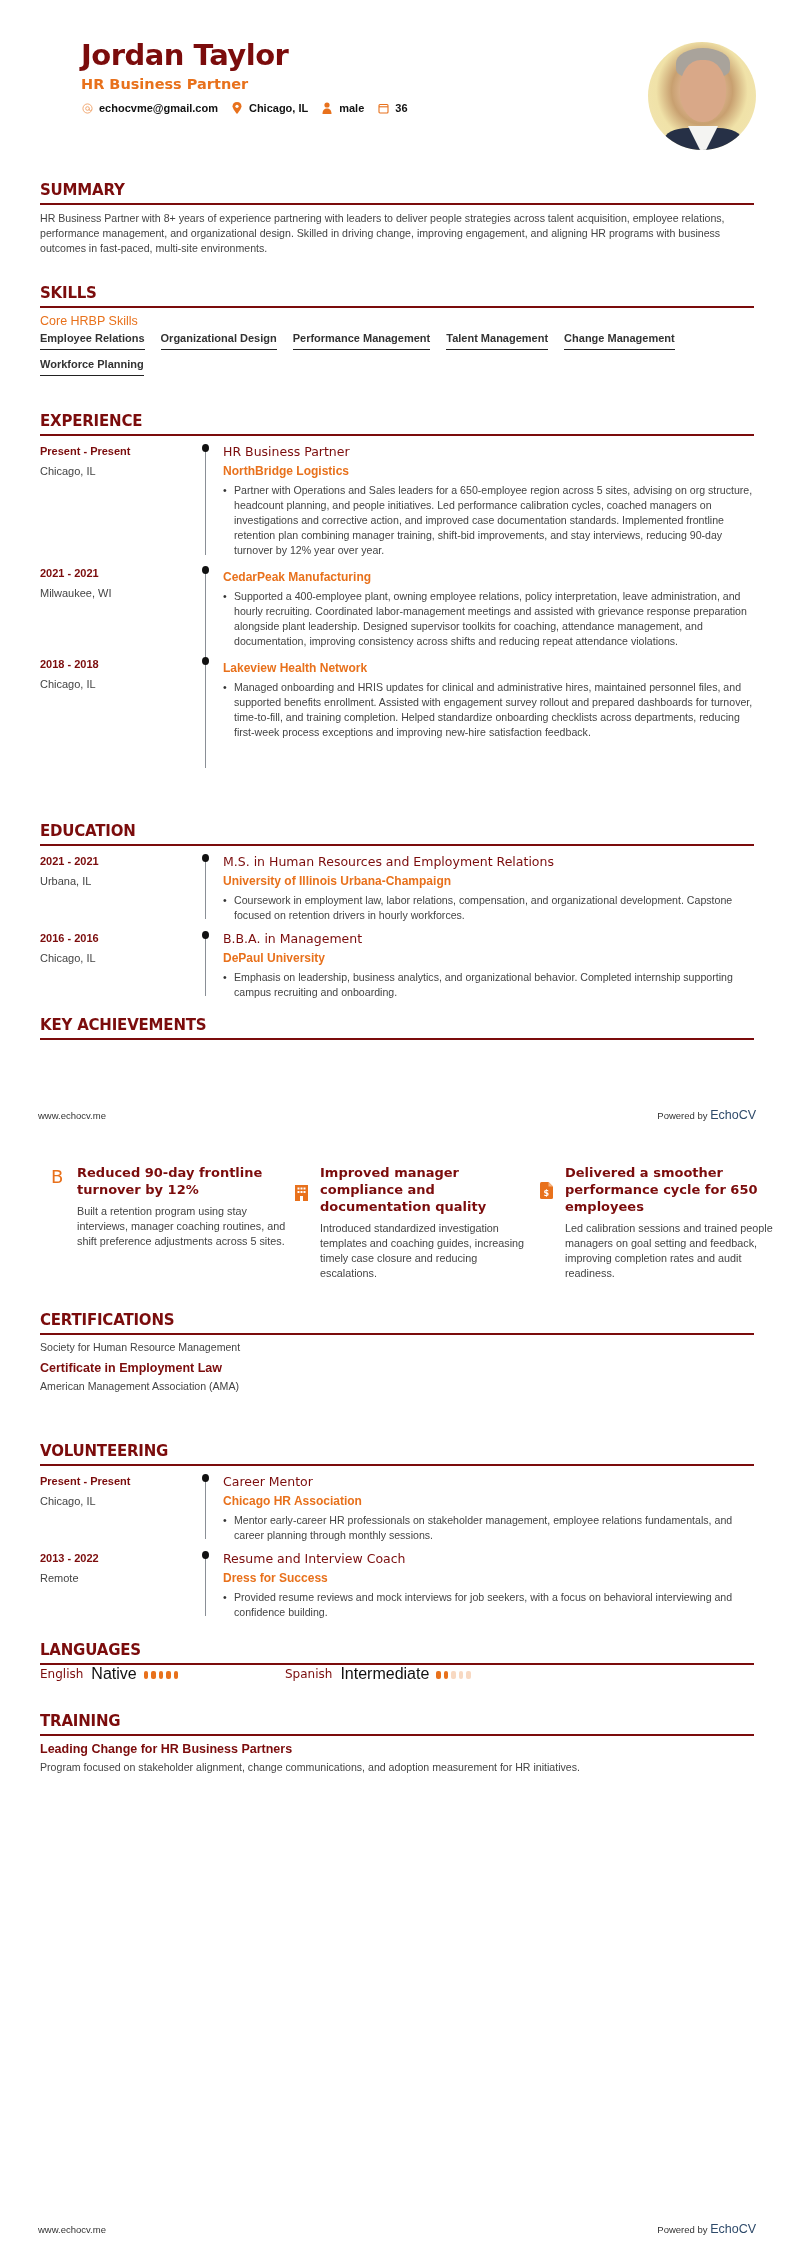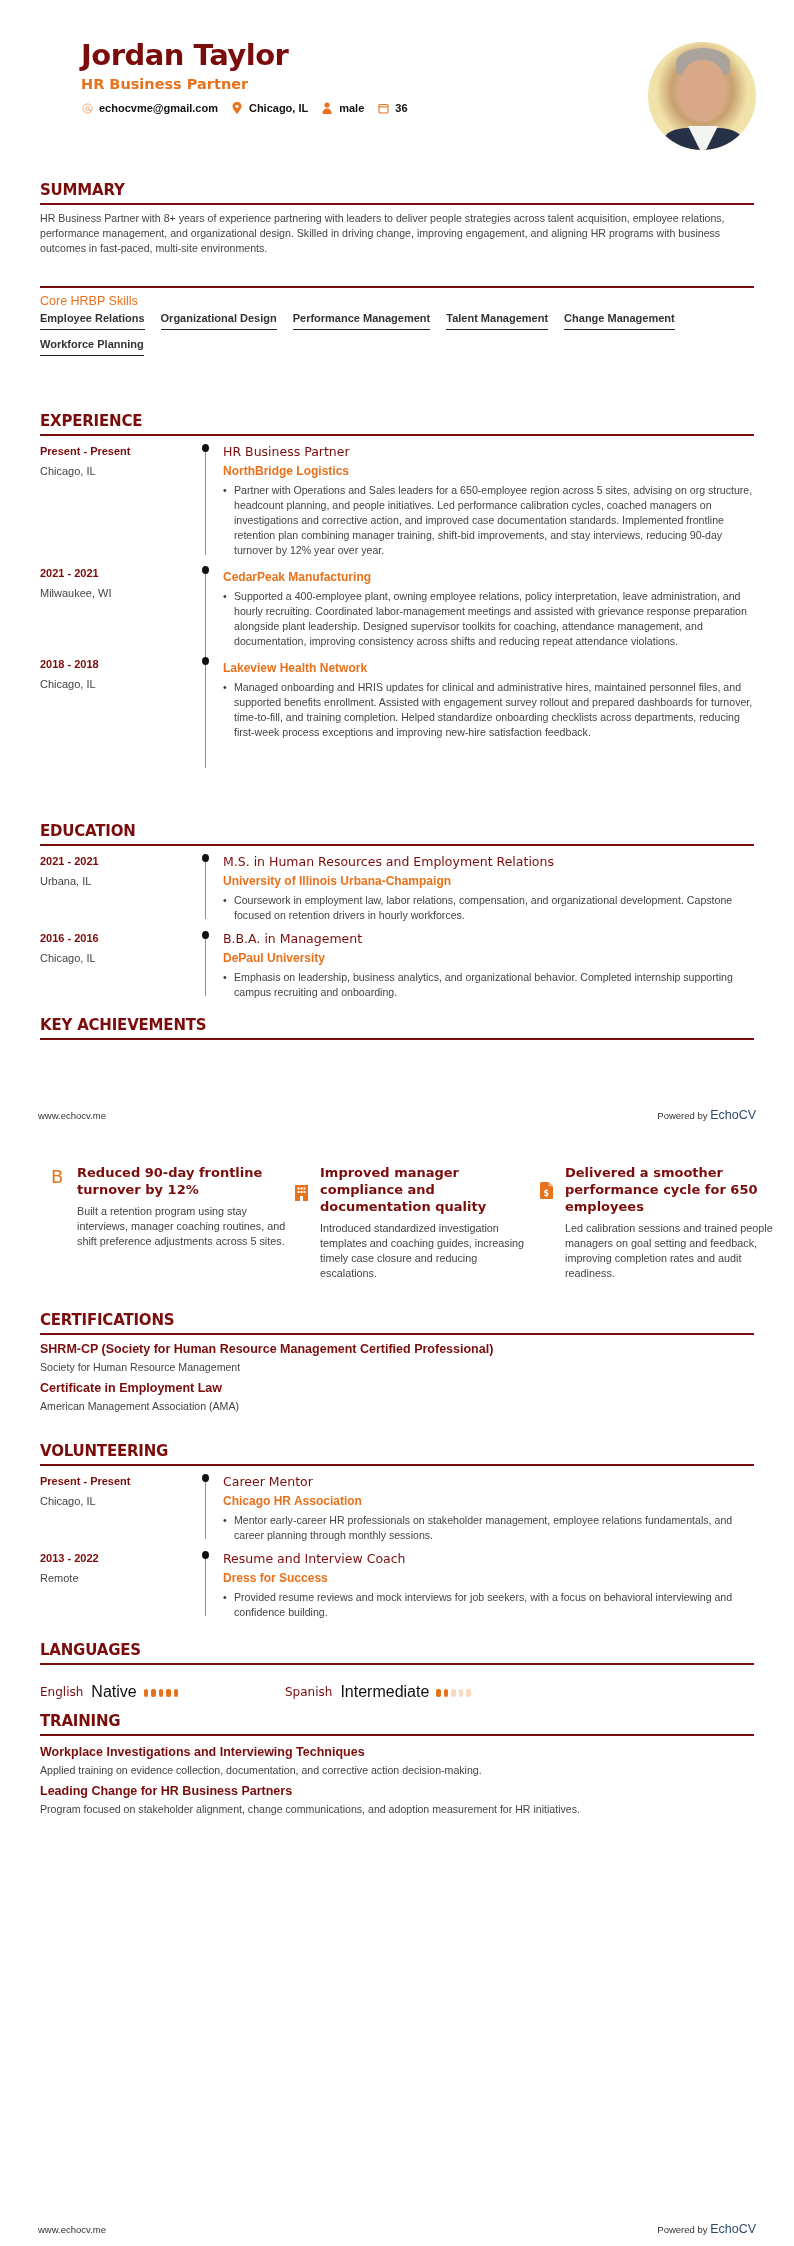--- a/index.html
+++ b/index.html
@@ -63,21 +63,21 @@
     .ach { position: absolute; width: 210px; }
     .ach .ach-ico { position: absolute; left: -28px; top: 2px; width: 18px; height: 20px; display: flex; align-items: center; justify-content: center; }
     .ach .ach-title { font-family: "DejaVu Sans", sans-serif; font-size: 13px; font-weight: bold; color: #7b0c0c; line-height: 17px; }
     .ach .ach-desc { font-size: 10.8px; color: #444; line-height: 15px; margin-top: 6px; }
 
     
     .cert-name { font-size: 12.5px; font-weight: bold; color: #7b0c0c; line-height: 18px; }
     .cert-sub { font-size: 10.6px; color: #444; line-height: 15px; margin-top: 2px; }
 
     
-    .langs { display: flex; margin-top: 18px; align-items: center; }
+    .langs { display: flex; margin-top: 0; align-items: center; }
     .lang { display: flex; align-items: center; width: 245px; }
     .lang .lname { font-family: "DejaVu Sans", sans-serif; font-size: 12px; color: #7b0c0c; margin-right: 8px; }
     .lang .llevel { font-size: 16px; color: #111; margin-right: 7px; }
     .pip { display: inline-block; width: 4.5px; height: 8px; border-radius: 2px; margin-right: 3px; background: #e8711c; }
     .pip.off { background: #f8d9c2; }
   </style>
 </head>
 <body>
 
 <div class="header">
@@ -131,20 +131,21 @@
   <div class="shirt"></div>
 </div>
 
 <div class="section" style="top:180px;">
   <div class="sec-title">SUMMARY</div>
   <div class="sec-rule"></div>
   <div class="body-text" style="margin-top:6px;">HR Business Partner with 8+ years of experience partnering with leaders to deliver people strategies across talent acquisition, employee relations, performance management, and organizational design. Skilled in driving change, improving engagement, and aligning HR programs with business outcomes in fast-paced, multi-site environments.</div>
 </div>
 
 <div class="section" style="top:283px;">
+  <div class="sec-title">SKILLS</div>
   <div class="sec-rule"></div>
   <div class="skill-group">Core HRBP Skills</div>
   <div class="skills">
     <span class="skill">Employee Relations</span>
     <span class="skill">Organizational Design</span>
     <span class="skill">Performance Management</span>
     <span class="skill">Talent Management</span>
     <span class="skill">Change Management</span>
     <span class="skill">Workforce Planning</span>
   </div>
@@ -284,21 +285,20 @@
       </svg>
   </div>
   <div class="ach-title">Delivered a smoother performance cycle for 650 employees</div>
   <div class="ach-desc">Led calibration sessions and trained people managers on goal setting and feedback, improving completion rates and audit readiness.</div>
 </div>
 
 <div class="section" style="top:1310px;">
   <div class="sec-title">CERTIFICATIONS</div>
   <div class="sec-rule"></div>
   <div style="margin-top:5px;">
-    <div class="cert-name">SHRM-CP (Society for Human Resource Management Certified Professional)</div>
     <div class="cert-sub">Society for Human Resource Management</div>
   </div>
   <div style="margin-top:4px;">
     <div class="cert-name">Certificate in Employment Law</div>
     <div class="cert-sub">American Management Association (AMA)</div>
   </div>
 </div>
 
 <div class="section" style="top:1441px;">
   <div class="sec-title">VOLUNTEERING</div>
@@ -354,24 +354,20 @@
       <span>
         <span class="pip"></span><span class="pip"></span><span class="pip off"></span><span class="pip off"></span><span class="pip off"></span>
       </span>
     </div>
   </div>
 </div>
 
 <div class="section" style="top:1711px;">
   <div class="sec-title">TRAINING</div>
   <div class="sec-rule"></div>
-  <div style="margin-top:7px;">
-    <div class="cert-name">Workplace Investigations and Interviewing Techniques</div>
-    <div class="cert-sub">Applied training on evidence collection, documentation, and corrective action decision-making.</div>
-  </div>
   <div style="margin-top:4px;">
     <div class="cert-name">Leading Change for HR Business Partners</div>
     <div class="cert-sub">Program focused on stakeholder alignment, change communications, and adoption measurement for HR initiatives.</div>
   </div>
 </div>
 
 <div class="footer" style="top:2244px; transform:translateY(-22px);">
   <span>www.echocv.me</span>
   <span><span>Powered by </span><span class="brand">EchoCV</span></span>
 </div>

